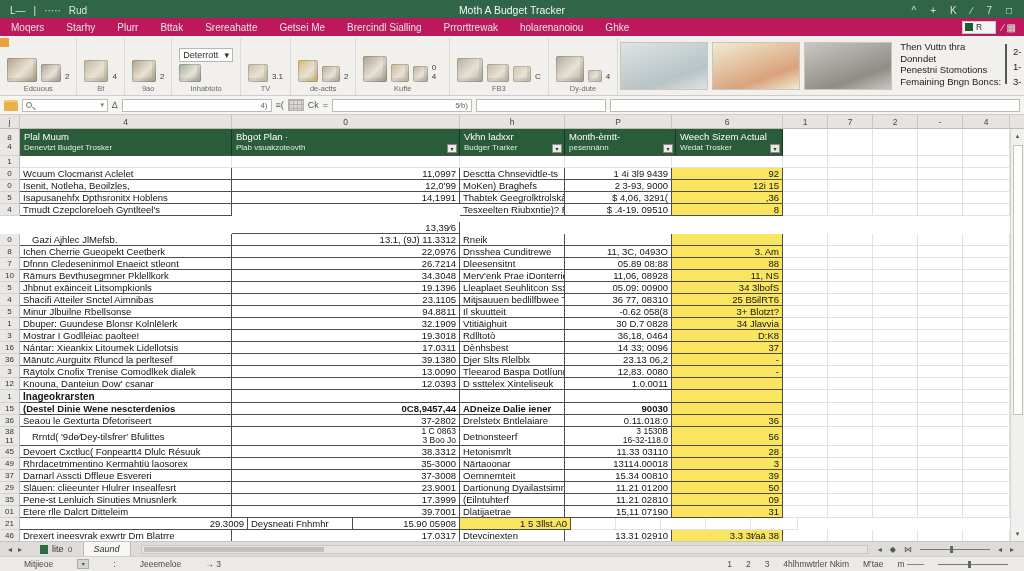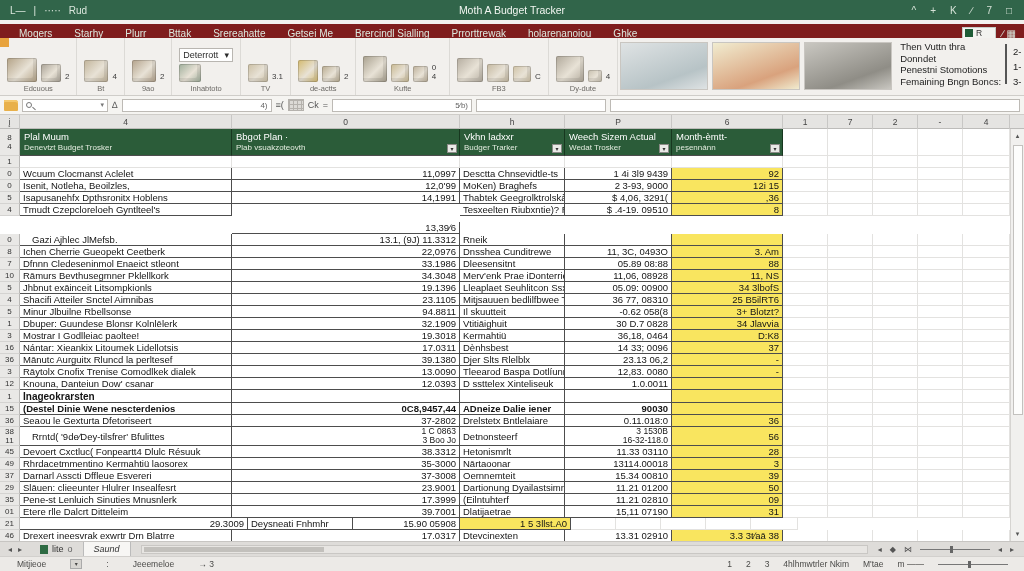--- a/index.html
+++ b/index.html
@@ -9,22 +9,22 @@
 
   
   .titlebar { position:absolute; left:0; top:0; width:1024px; height:20px;
     background:#31654a; display:flex; align-items:center; color:#e9f1ea; }
   .qa { display:flex; gap:8px; margin-left:10px; font-size:10px; color:#dbe7dd; }
   .qa span { cursor:default; }
   .title { position:absolute; left:0; right:0; text-align:center; font-size:10.5px; color:#f2f6f1; }
   .wctl { margin-left:auto; display:flex; gap:14px; margin-right:12px; font-size:10px; color:#d7e3d8; z-index:2; }
 
   
-  .tabsrow { position:absolute; left:0; top:24px; width:1024px; height:18px;
-    background:#7f1d1d; display:flex; align-items:center;padding-left:8px; }
+  .tabsrow { position:absolute; left:0; top:18px; width:1024px; height:18px;
+    background:#be185d; display:flex; align-items:center; }
   .rtab { font-size:10px; color:#dce8de; padding:2px 11px; white-space:nowrap; cursor:default; }
   .tr-right { margin-left:auto; display:flex; align-items:center; gap:6px; margin-right:8px; }
   .schip { background:#f3f3f0; border:1px solid #c6ccc6; width:34px; height:13px;
     display:flex; align-items:center; gap:3px; padding:0 2px; font-size:8.5px; color:#333; }
   .schip .sq { width:8px; height:8px; background:#1e5c36; display:inline-block; }
   .trglyph { color:#d7e3d8; font-size:10px; }
 
   
   .ribbon { position:absolute; left:0; top:38px; width:1024px; height:58px;
     background:#f2f0ed; border-bottom:1px solid #cfcdc9; display:flex; align-items:stretch; }
@@ -99,21 +99,21 @@
   .sdoc { width:8px; height:9px; background:#2e6b43; }
   .hscroll { flex:1; height:9px; margin:0 10px; background:#e7e5e2; border:1px solid #c9c7c4; position:relative; }
   .hthumb { position:absolute; left:2px; top:1px; width:180px; height:5px; background:#c2c0bc; }
   .sbicons { display:flex; align-items:center; gap:8px; padding-right:10px; color:#555; font-size:8px; }
   .slider { width:70px; height:1px; background:#777; position:relative; }
   .slider i { position:absolute; left:30px; top:-3px; width:3px; height:7px; background:#666; }
 
   
   .statusbar { position:absolute; left:0; top:556px; width:1024px; height:15px; background:#eceae7;
     border-top:1px solid #d2d0cd; display:flex; align-items:center; font-size:8.5px; color:#4a4a48; }
-  .stleft { display:flex; align-items:center; gap:24px; padding-left:17px; }
+  .stleft { display:flex; align-items:center; gap:24px; padding-left:24px; }
   .stchip { width:12px; height:10px; background:#d8d6d2; border:1px solid #aaa; font-size:6px; text-align:center; line-height:9px; }
   .stright { margin-left:auto; display:flex; align-items:center; gap:14px; padding-right:16px; }
 </style>
 </head>
 <body>
 
 <div class="app">
 
   <div class="titlebar">
     <div class="qa" id="qa">
@@ -297,28 +297,28 @@
           <div class="bandcell" style="width: 228px; height: 27px;">
             <div class="b1">Bbgot Plan ·</div>
             <div class="b2">Plab vsuakzoteovth</div>
             <div class="filtico">▾</div>
           </div>
           <div class="bandcell" style="width: 105px; height: 27px;">
             <div class="b1">Vkhn ladxxr</div>
             <div class="b2">Budger Trarker</div>
             <div class="filtico">▾</div>
           </div>
+          <div class="bandcell" style="width: 111px; height: 27px;">
+            <div class="b1">Month-èmtt-</div>
+            <div class="b2">pesennánn</div>
+            <div class="filtico">▾</div>
+          </div>
           <div class="bandcell" style="width: 107px; height: 27px;">
             <div class="b1">Weech Sizem Actual</div>
             <div class="b2">Wedat Trosker</div>
-            <div class="filtico">▾</div>
-          </div>
-          <div class="bandcell" style="width: 111px; height: 27px;">
-            <div class="b1">Month-èmtt-</div>
-            <div class="b2">pesennánn</div>
             <div class="filtico">▾</div>
           </div>
           <div class="cell lite" style="width: 45px; height: 27px;"></div>
           <div class="cell lite" style="width: 45px; height: 27px;"></div>
           <div class="cell lite" style="width: 45px; height: 27px;"></div>
           <div class="cell lite" style="width: 45px; height: 27px;"></div>
           <div class="cell lite" style="width: 47px; height: 27px;"></div>
         </div>
         <div class="grow">
           <div class="ncell" style="height: 12px;">
@@ -423,21 +423,21 @@
           <div class="cell lite" style="width: 45px; height: 12px;"></div>
           <div class="cell lite" style="width: 45px; height: 12px;"></div>
           <div class="cell lite" style="width: 45px; height: 12px;"></div>
           <div class="cell lite" style="width: 47px; height: 12px;"></div>
         </div>
         <div class="grow">
           <div class="ncell" style="height: 12px;">
             <span>7</span>
           </div>
           <div class="cell dark" style="width: 212px; height: 12px;">Dfnnn Cledeseninmol Enaeict stleont</div>
-          <div class="cell dark num" style="width: 228px; height: 12px;">33.1986</div>
+          <div class="cell dark num" style="width: 228px; height: 12px;">26.7214</div>
           <div class="cell dark" style="width: 105px; height: 12px;">Dleesensitnt</div>
           <div class="cell dark num" style="width: 107px; height: 12px;">05.89 08:88</div>
           <div class="cell dark yellow" style="width: 111px; height: 12px;">88</div>
           <div class="cell lite" style="width: 45px; height: 12px;"></div>
           <div class="cell lite" style="width: 45px; height: 12px;"></div>
           <div class="cell lite" style="width: 45px; height: 12px;"></div>
           <div class="cell lite" style="width: 45px; height: 12px;"></div>
           <div class="cell lite" style="width: 47px; height: 12px;"></div>
         </div>
         <div class="grow">
@@ -514,21 +514,21 @@
           <div class="cell lite" style="width: 45px; height: 12px;"></div>
           <div class="cell lite" style="width: 45px; height: 12px;"></div>
           <div class="cell lite" style="width: 47px; height: 12px;"></div>
         </div>
         <div class="grow">
           <div class="ncell" style="height: 12px;">
             <span>3</span>
           </div>
           <div class="cell dark" style="width: 212px; height: 12px;">Mostrar I Godlleiac paoltee!</div>
           <div class="cell dark num" style="width: 228px; height: 12px;">19.3018</div>
-          <div class="cell dark" style="width: 105px; height: 12px;">Kermahtiü</div>
+          <div class="cell dark" style="width: 105px; height: 12px;">Rdlltotò</div>
           <div class="cell dark num" style="width: 107px; height: 12px;">36,18, 0464</div>
           <div class="cell dark yellow" style="width: 111px; height: 12px;">D:K8</div>
           <div class="cell lite" style="width: 45px; height: 12px;"></div>
           <div class="cell lite" style="width: 45px; height: 12px;"></div>
           <div class="cell lite" style="width: 45px; height: 12px;"></div>
           <div class="cell lite" style="width: 45px; height: 12px;"></div>
           <div class="cell lite" style="width: 47px; height: 12px;"></div>
         </div>
         <div class="grow">
           <div class="ncell" style="height: 12px;">

